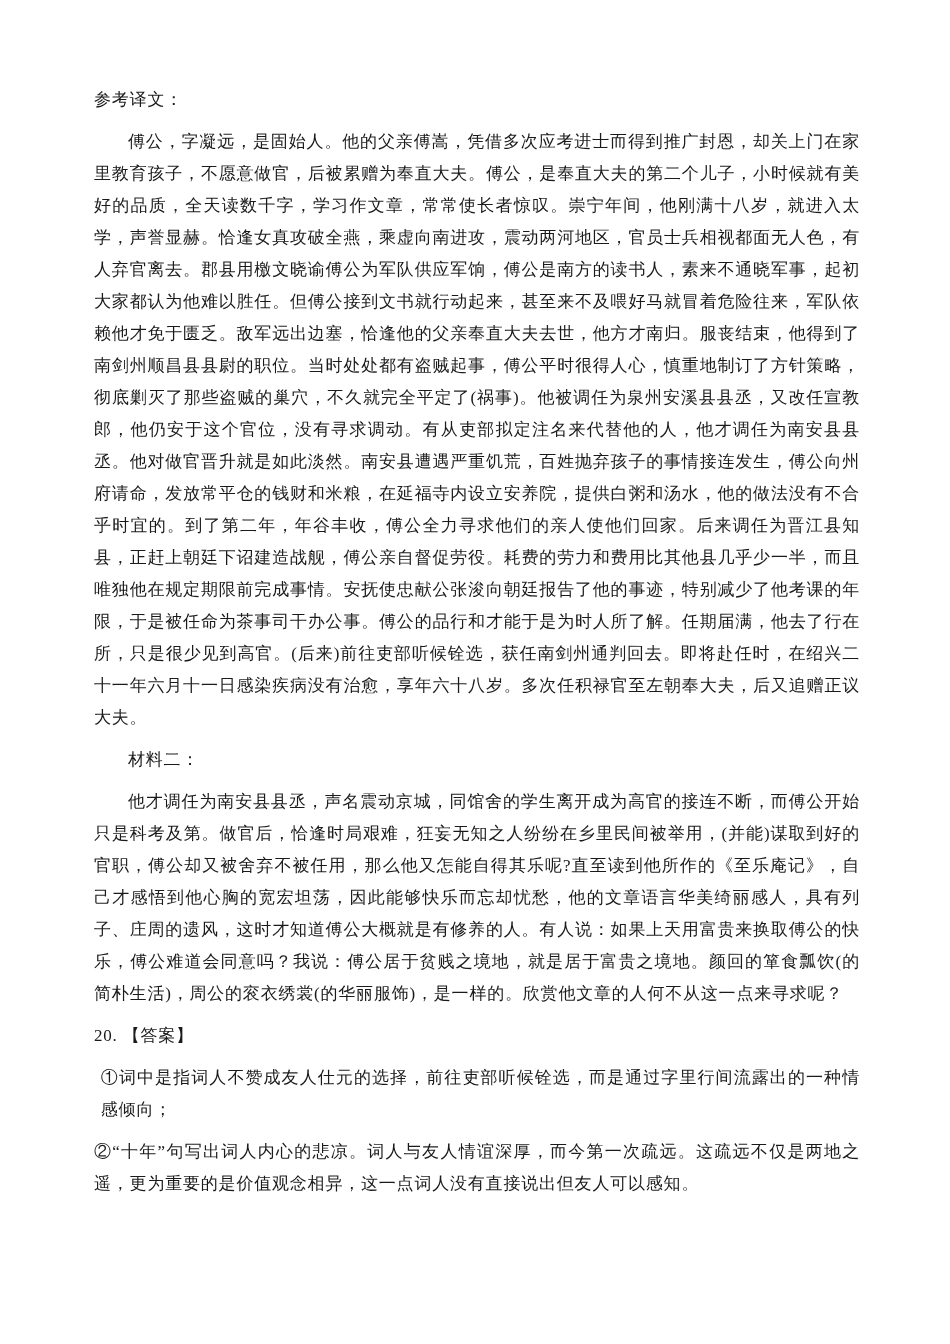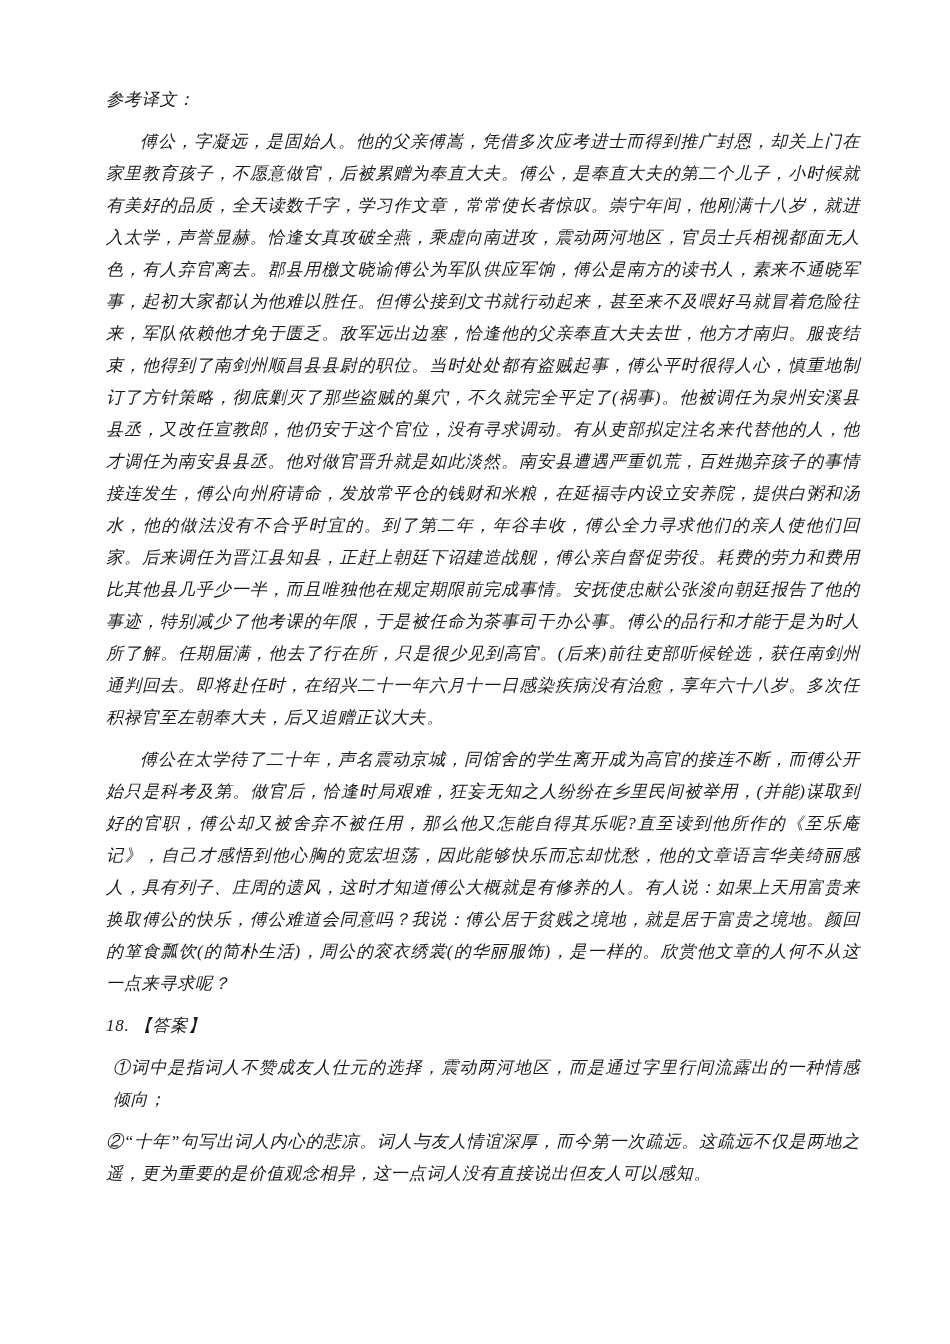--- a/index.html
+++ b/index.html
@@ -14,48 +14,48 @@
     box-sizing: border-box;
     background: #ffffff;
     color: #1a1a1a;
     font-family: "Liberation Serif", "DejaVu Serif", serif;
     font-size: 17px;
     line-height: 32px;
     padding: 84px 90px 40px 90px;
     overflow: hidden;
   }
   .para {
-    margin: 0 0 10px 16px;
+    margin: 0 0 10px 4px;
     text-align: justify;
     text-justify: inter-ideograph;
     letter-spacing: 0.8px;
     word-break: break-all;
-    font-style: italic;
   }
   .indent2 {
     text-indent: 2em;
   }
   .indent-half {
     padding-left: 0.4em;
   }
 </style>
 </head>
 <body>
 
 <div class="page">
 
   <p class="para">参考译文：</p>
 
 
   <p class="para indent2">傅公，字凝远，是固始人。他的父亲傅嵩，凭借多次应考进士而得到推广封恩，却关上门在家里教育孩子，不愿意做官，后被累赠为奉直大夫。傅公，是奉直大夫的第二个儿子，小时候就有美好的品质，全天读数千字，学习作文章，常常使长者惊叹。崇宁年间，他刚满十八岁，就进入太学，声誉显赫。恰逢女真攻破全燕，乘虚向南进攻，震动两河地区，官员士兵相视都面无人色，有人弃官离去。郡县用檄文晓谕傅公为军队供应军饷，傅公是南方的读书人，素来不通晓军事，起初大家都认为他难以胜任。但傅公接到文书就行动起来，甚至来不及喂好马就冒着危险往来，军队依赖他才免于匮乏。敌军远出边塞，恰逢他的父亲奉直大夫去世，他方才南归。服丧结束，他得到了南剑州顺昌县县尉的职位。当时处处都有盗贼起事，傅公平时很得人心，慎重地制订了方针策略，彻底剿灭了那些盗贼的巢穴，不久就完全平定了(祸事)。他被调任为泉州安溪县县丞，又改任宣教郎，他仍安于这个官位，没有寻求调动。有从吏部拟定注名来代替他的人，他才调任为南安县县丞。他对做官晋升就是如此淡然。南安县遭遇严重饥荒，百姓抛弃孩子的事情接连发生，傅公向州府请命，发放常平仓的钱财和米粮，在延福寺内设立安养院，提供白粥和汤水，他的做法没有不合乎时宜的。到了第二年，年谷丰收，傅公全力寻求他们的亲人使他们回家。后来调任为晋江县知县，正赶上朝廷下诏建造战舰，傅公亲自督促劳役。耗费的劳力和费用比其他县几乎少一半，而且唯独他在规定期限前完成事情。安抚使忠献公张浚向朝廷报告了他的事迹，特别减少了他考课的年限，于是被任命为茶事司干办公事。傅公的品行和才能于是为时人所了解。任期届满，他去了行在所，只是很少见到高官。(后来)前往吏部听候铨选，获任南剑州通判回去。即将赴任时，在绍兴二十一年六月十一日感染疾病没有治愈，享年六十八岁。多次任积禄官至左朝奉大夫，后又追赠正议大夫。</p>
 
+  <p class="para indent2">材料二：</p>
 
-  <p class="para indent2">傅公在太学待了二十年，声名震动京城，同馆舍的学生离开成为高官的接连不断，而傅公开始只是科考及第。做官后，恰逢时局艰难，狂妄无知之人纷纷在乡里民间被举用，(并能)谋取到好的官职，傅公却又被舍弃不被任用，那么他又怎能自得其乐呢?直至读到他所作的《至乐庵记》，自己才感悟到他心胸的宽宏坦荡，因此能够快乐而忘却忧愁，他的文章语言华美绮丽感人，具有列子、庄周的遗风，这时才知道傅公大概就是有修养的人。有人说：如果上天用富贵来换取傅公的快乐，傅公难道会同意吗？我说：傅公居于贫贱之境地，就是居于富贵之境地。颜回的箪食瓢饮(的简朴生活)，周公的衮衣绣裳(的华丽服饰)，是一样的。欣赏他文章的人何不从这一点来寻求呢？</p>
+  <p class="para indent2">他才调任为南安县县丞，声名震动京城，同馆舍的学生离开成为高官的接连不断，而傅公开始只是科考及第。做官后，恰逢时局艰难，狂妄无知之人纷纷在乡里民间被举用，(并能)谋取到好的官职，傅公却又被舍弃不被任用，那么他又怎能自得其乐呢?直至读到他所作的《至乐庵记》，自己才感悟到他心胸的宽宏坦荡，因此能够快乐而忘却忧愁，他的文章语言华美绮丽感人，具有列子、庄周的遗风，这时才知道傅公大概就是有修养的人。有人说：如果上天用富贵来换取傅公的快乐，傅公难道会同意吗？我说：傅公居于贫贱之境地，就是居于富贵之境地。颜回的箪食瓢饮(的简朴生活)，周公的衮衣绣裳(的华丽服饰)，是一样的。欣赏他文章的人何不从这一点来寻求呢？</p>
 
 
-  <p class="para">18. 【答案】</p>
+  <p class="para">20. 【答案】</p>
 
 
-  <p class="para indent-half">①词中是指词人不赞成友人仕元的选择，震动两河地区，而是通过字里行间流露出的一种情感倾向；</p>
+  <p class="para indent-half">①词中是指词人不赞成友人仕元的选择，前往吏部听候铨选，而是通过字里行间流露出的一种情感倾向；</p>
 
   <p class="para">②“十年”句写出词人内心的悲凉。词人与友人情谊深厚，而今第一次疏远。这疏远不仅是两地之遥，更为重要的是价值观念相异，这一点词人没有直接说出但友人可以感知。</p>
 
 </div>
 
 </body></html>

